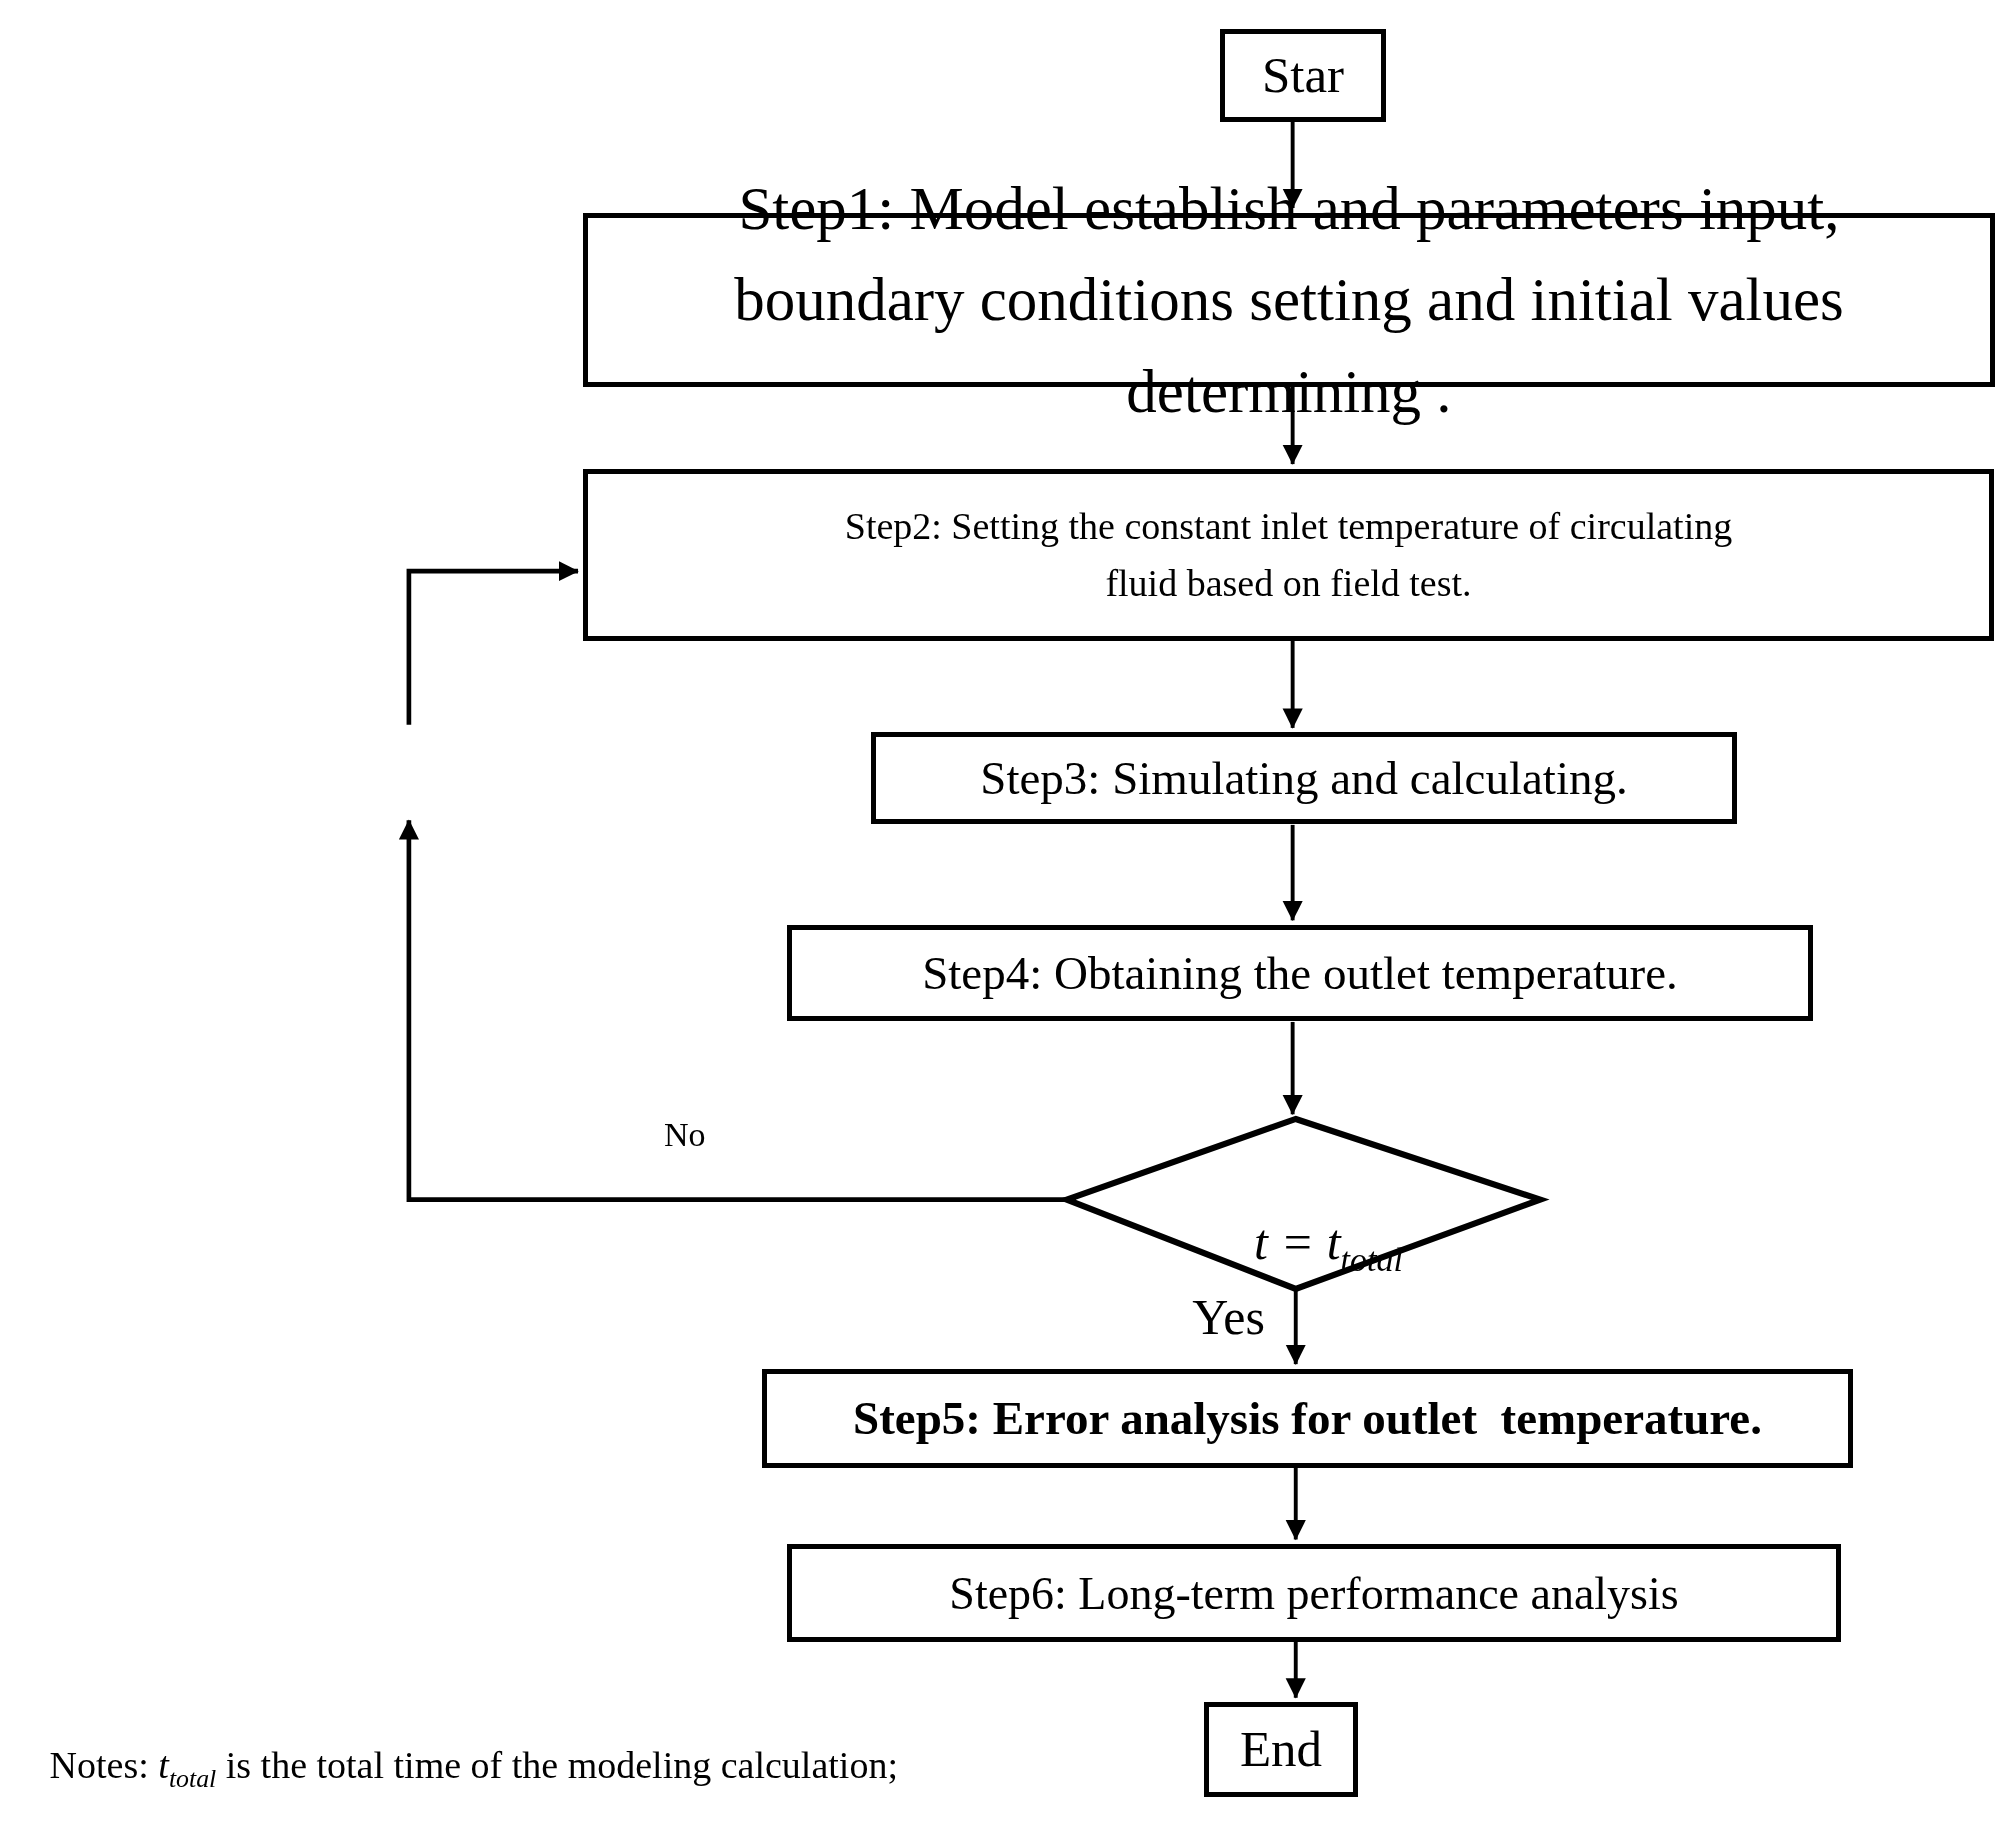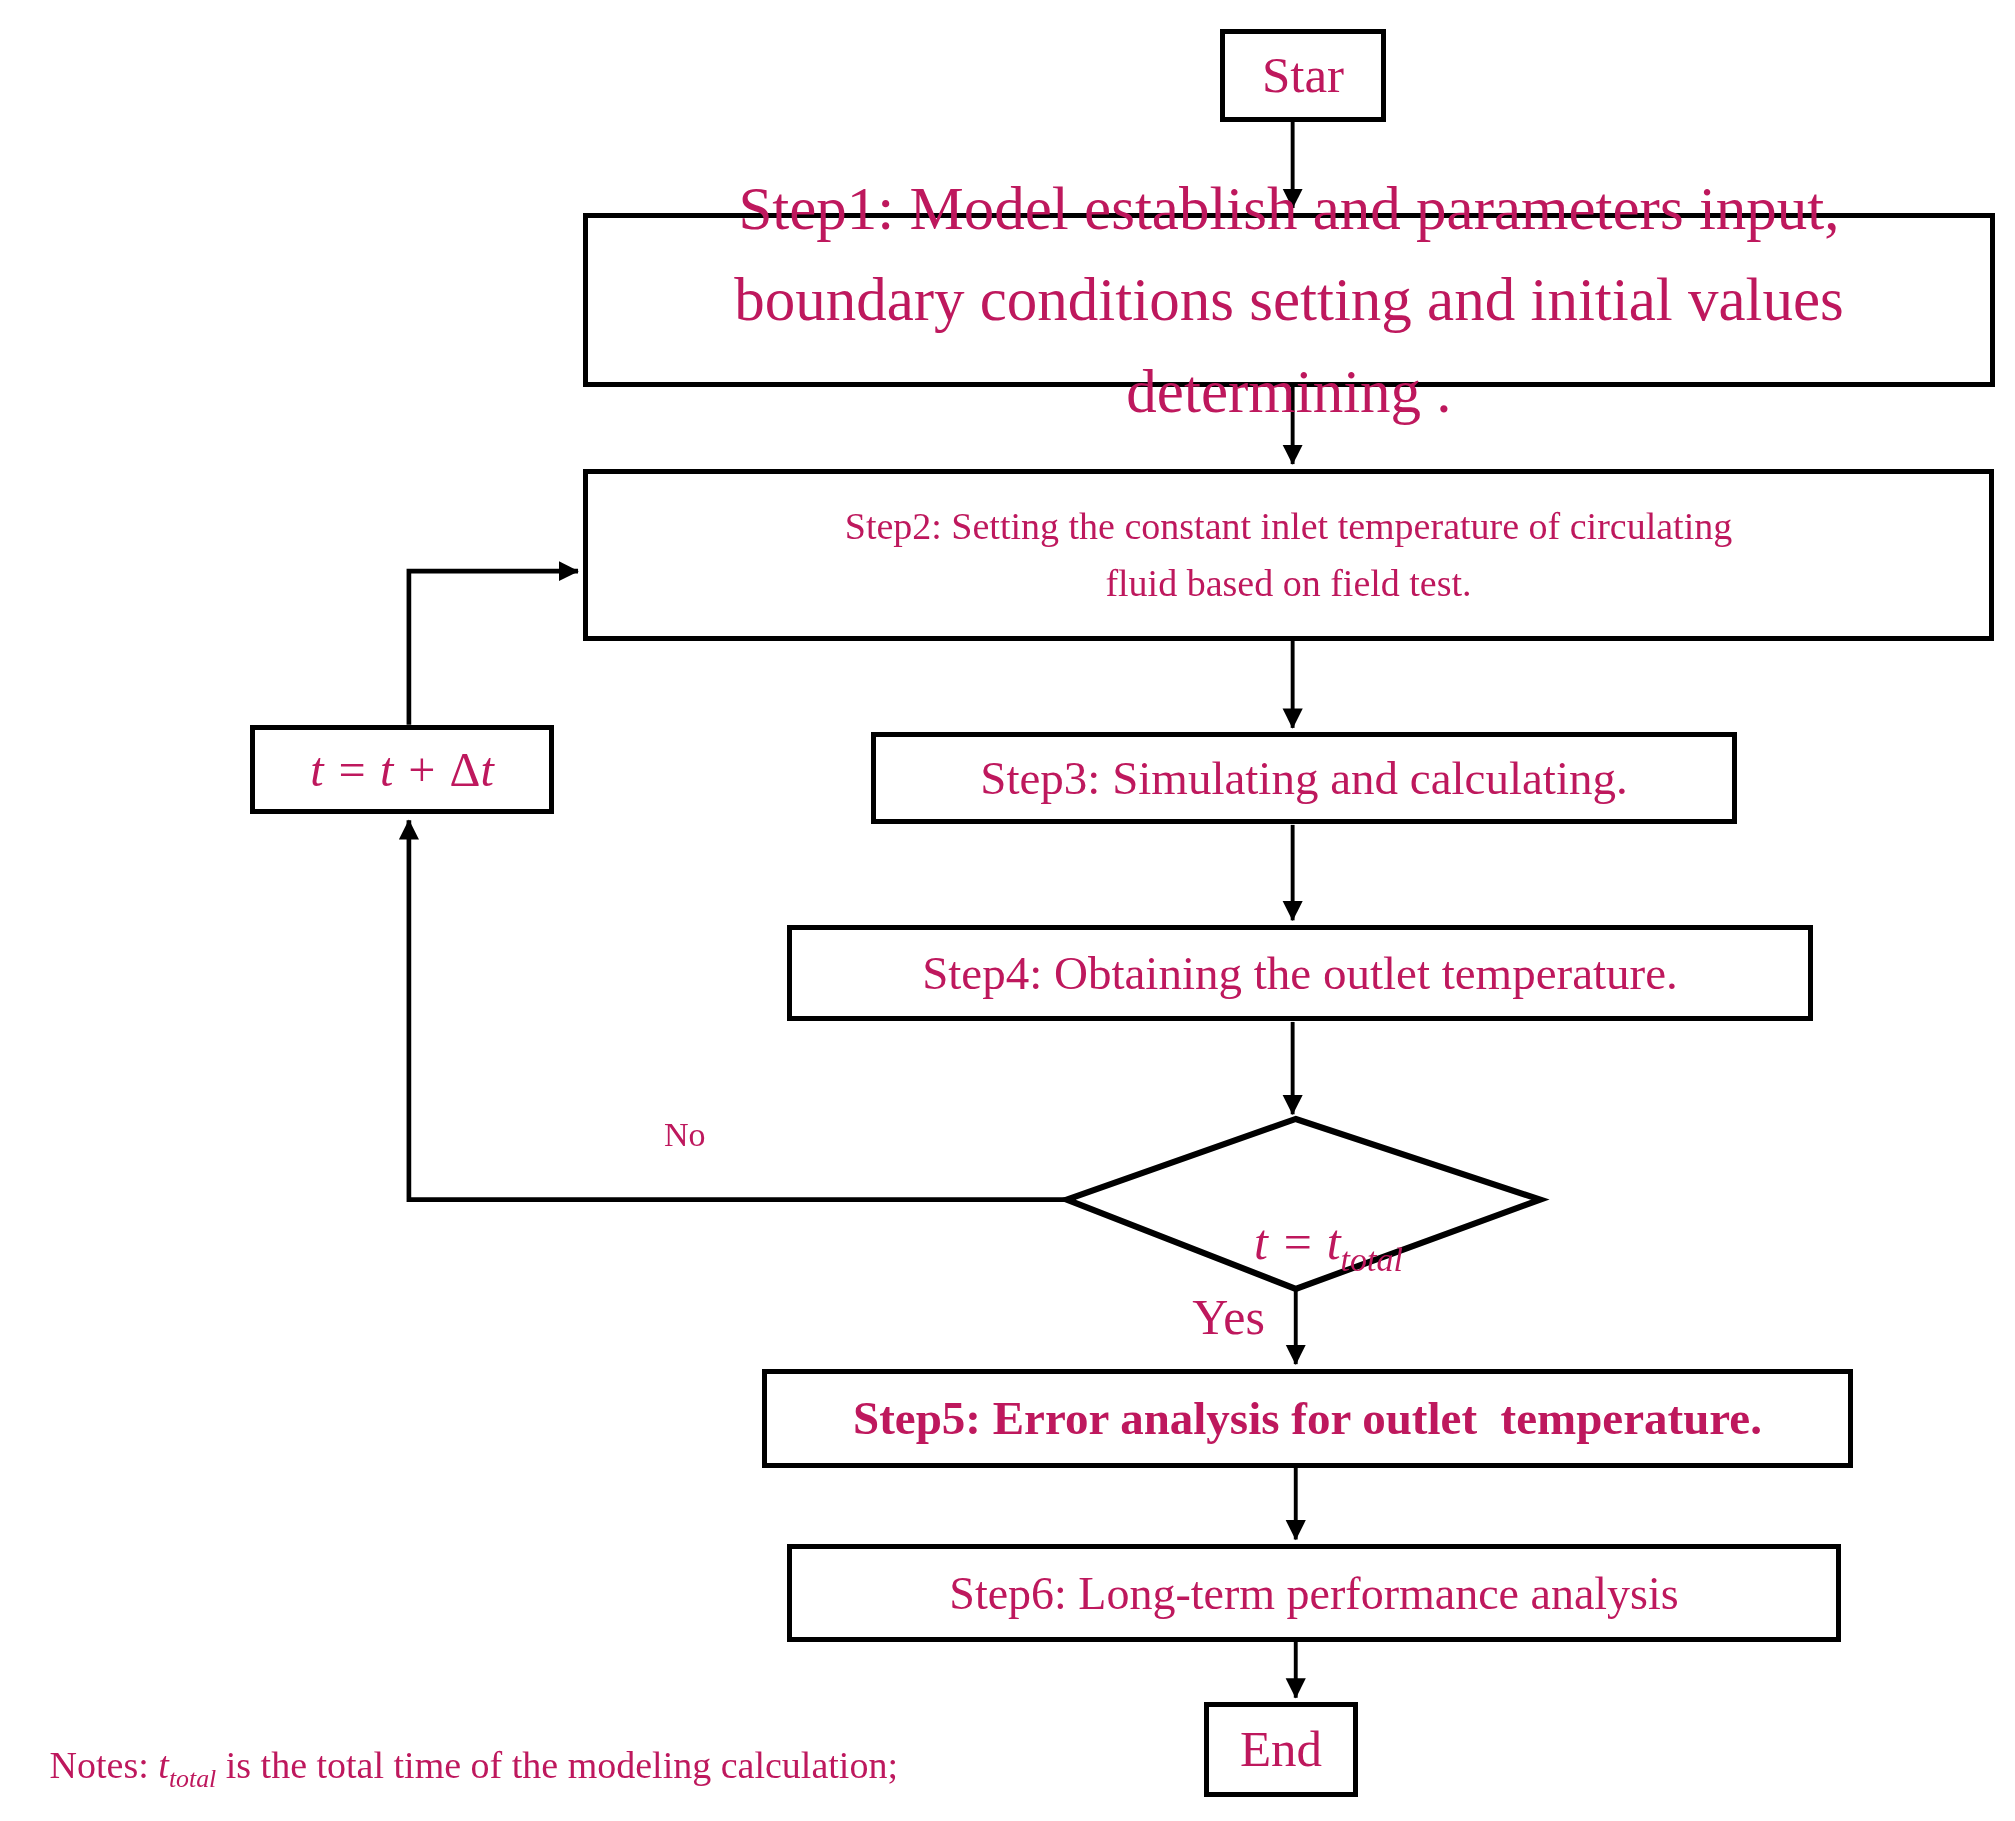--- a/index.html
+++ b/index.html
@@ -6,21 +6,21 @@
     margin: 0;
     padding: 0;
     background: #ffffff;
   }
   .page {
     position: relative;
     width: 2015px;
     height: 1822px;
     background: #ffffff;
     font-family: "Liberation Serif", "DejaVu Serif", serif;
-    color: #be185d;
+    color: #000000;
     overflow: hidden;
   }
   .wires {
     position: absolute;
     left: 0;
     top: 0;
     width: 2015px;
     height: 1822px;
   }
   .wire {
@@ -105,23 +105,20 @@
   <div class="node" style="left:583px; top:213px; width:1412px; height:174px; font-size:61px;">
     <span class="ln">Step1: Model establish and parameters input,</span>
     <span class="ln">boundary conditions setting and initial values  determining .</span>
   </div>
 
   <div class="node" style="left:583px; top:469px; width:1411px; height:172px; font-size:38px;">
     <span class="ln">Step2: Setting the constant inlet temperature of circulating</span>
     <span class="ln">fluid based on field test.</span>
   </div>
 
-  <div class="node" style="left:250px; top:725px; width:304px; height:89px; font-size:48px;">
-    <span class="ln"><span class="math">t = t + </span><span class="upright">Δ</span><span class="math">t</span></span>
-  </div>
 
   <div class="node" style="left:871px; top:732px; width:866px; height:92px; font-size:47px;">
     <span class="ln">Step3: Simulating and calculating.</span>
   </div>
 
   <div class="node" style="left:787px; top:925px; width:1026px; height:96px; font-size:47px;">
     <span class="ln">Step4: Obtaining the outlet temperature.</span>
   </div>
 
   <div class="decision-text" style="left:1102px; top:1155px; width:403px; font-size:50px;">

